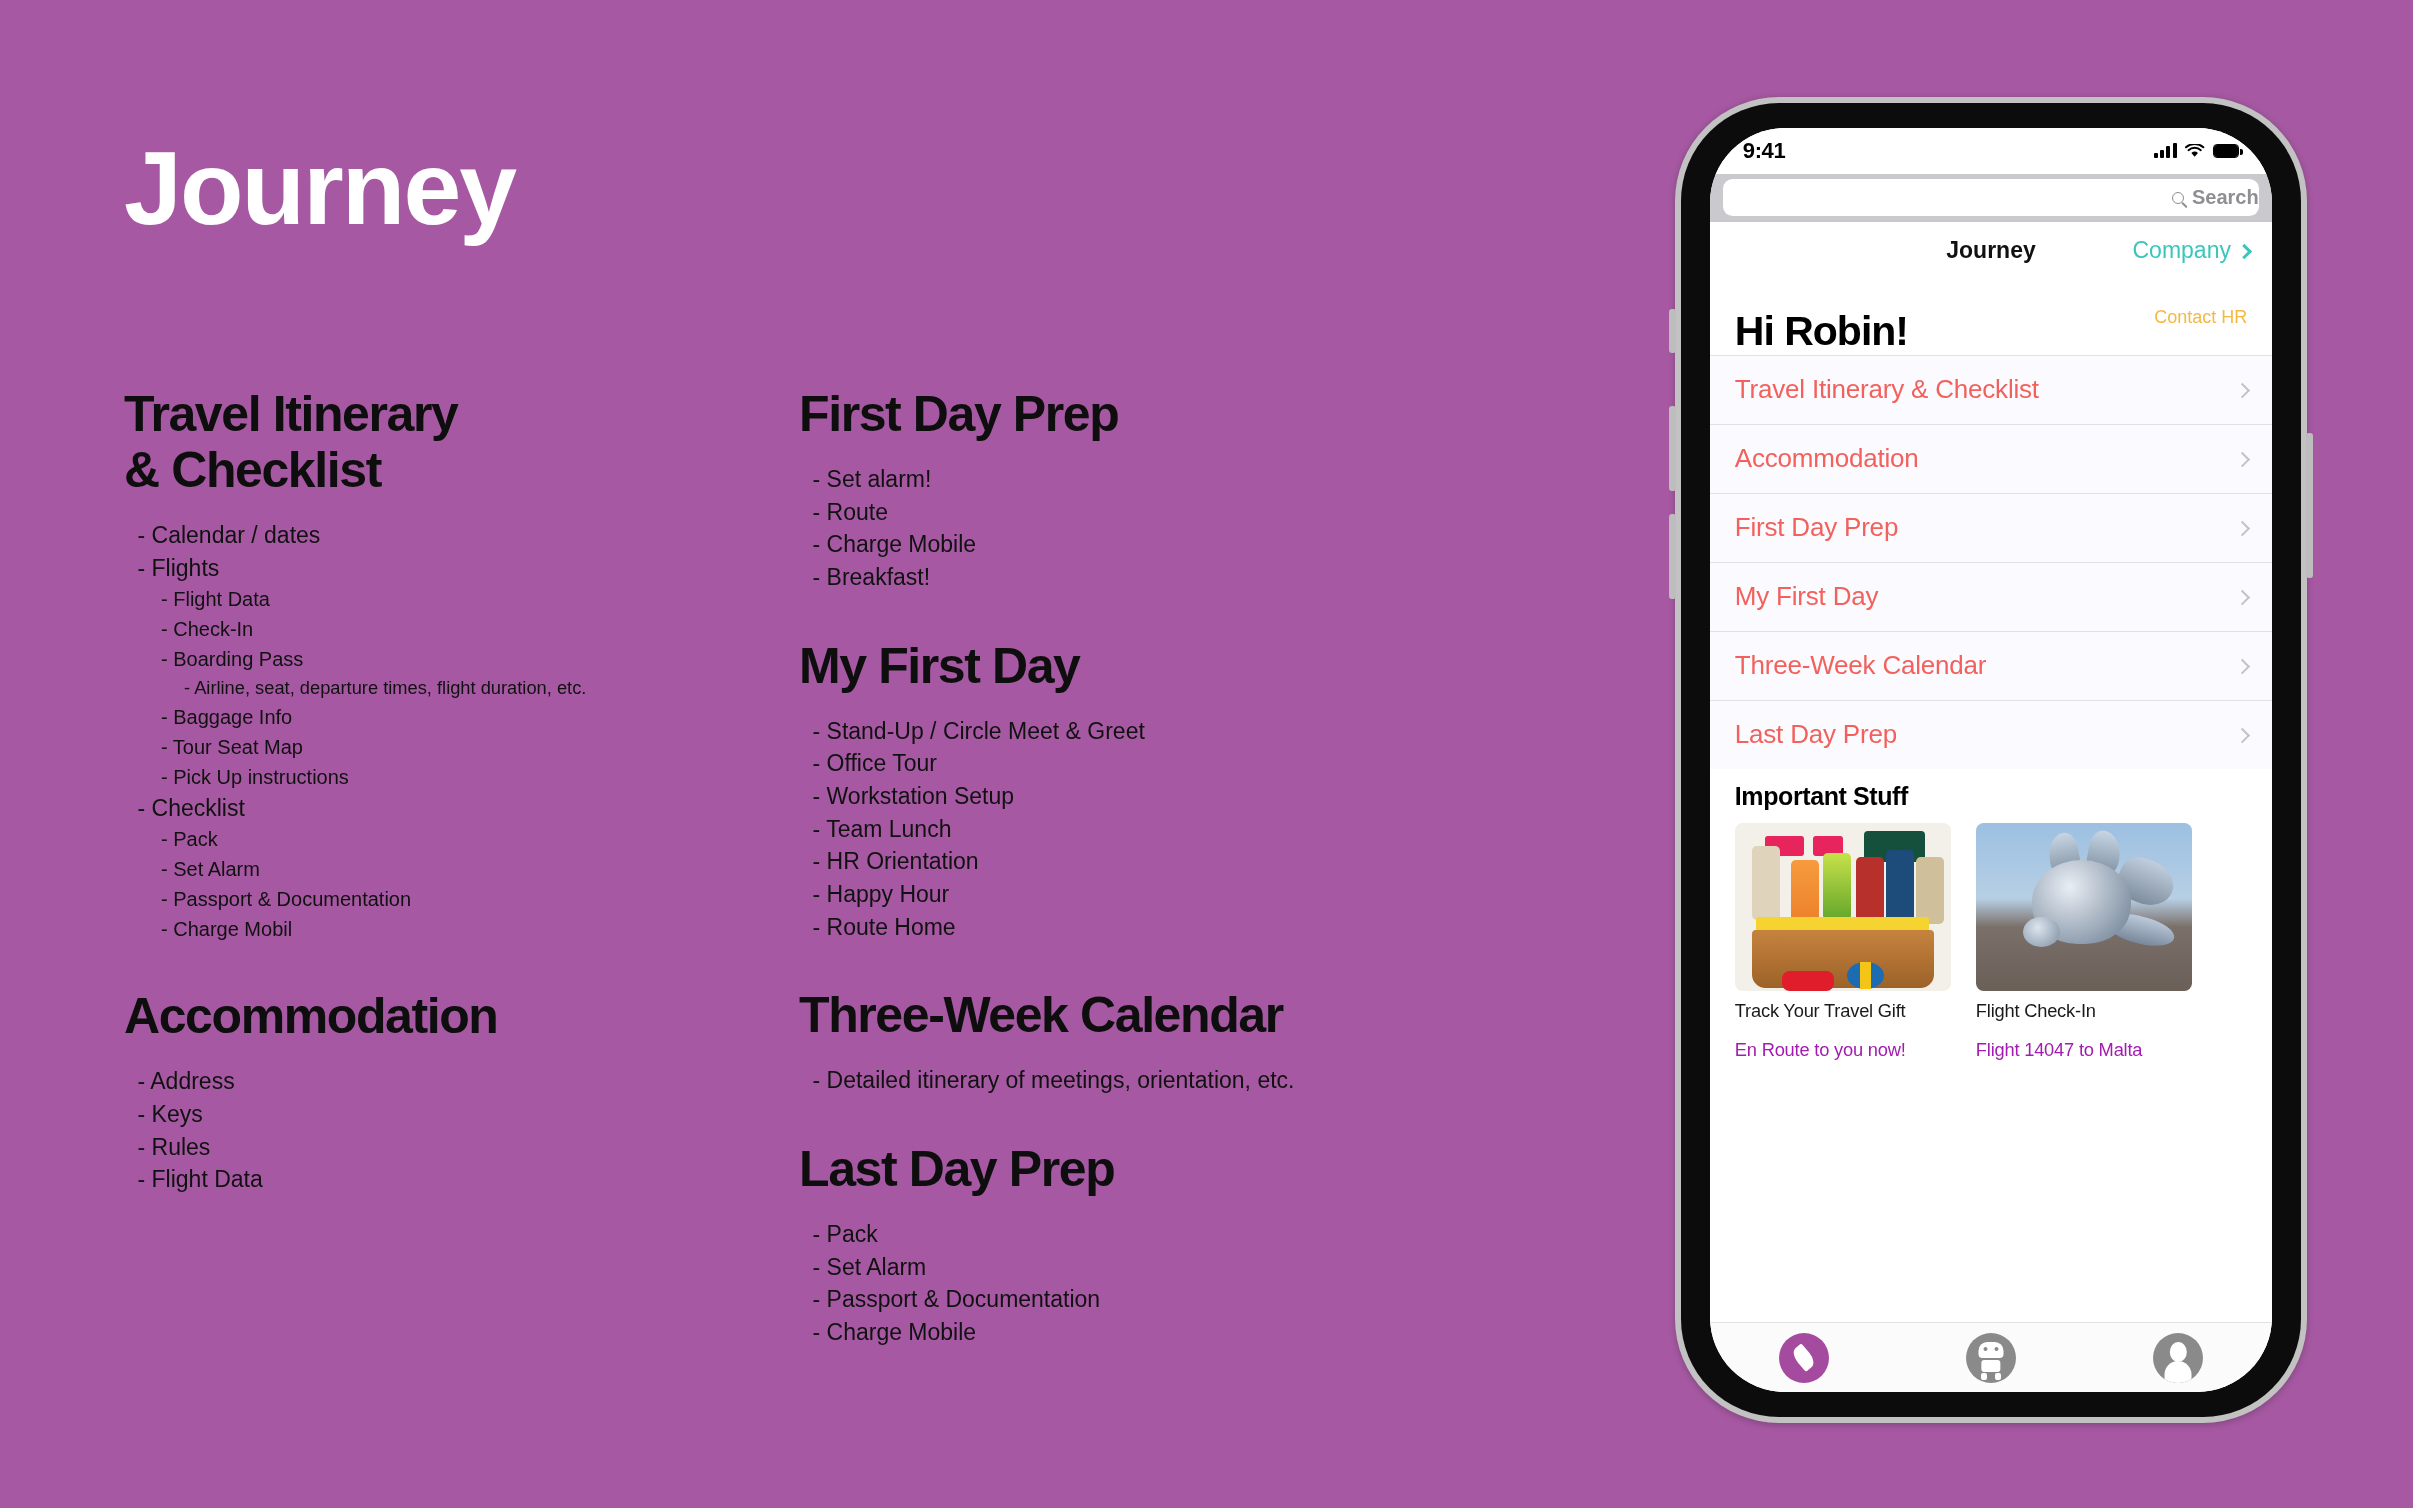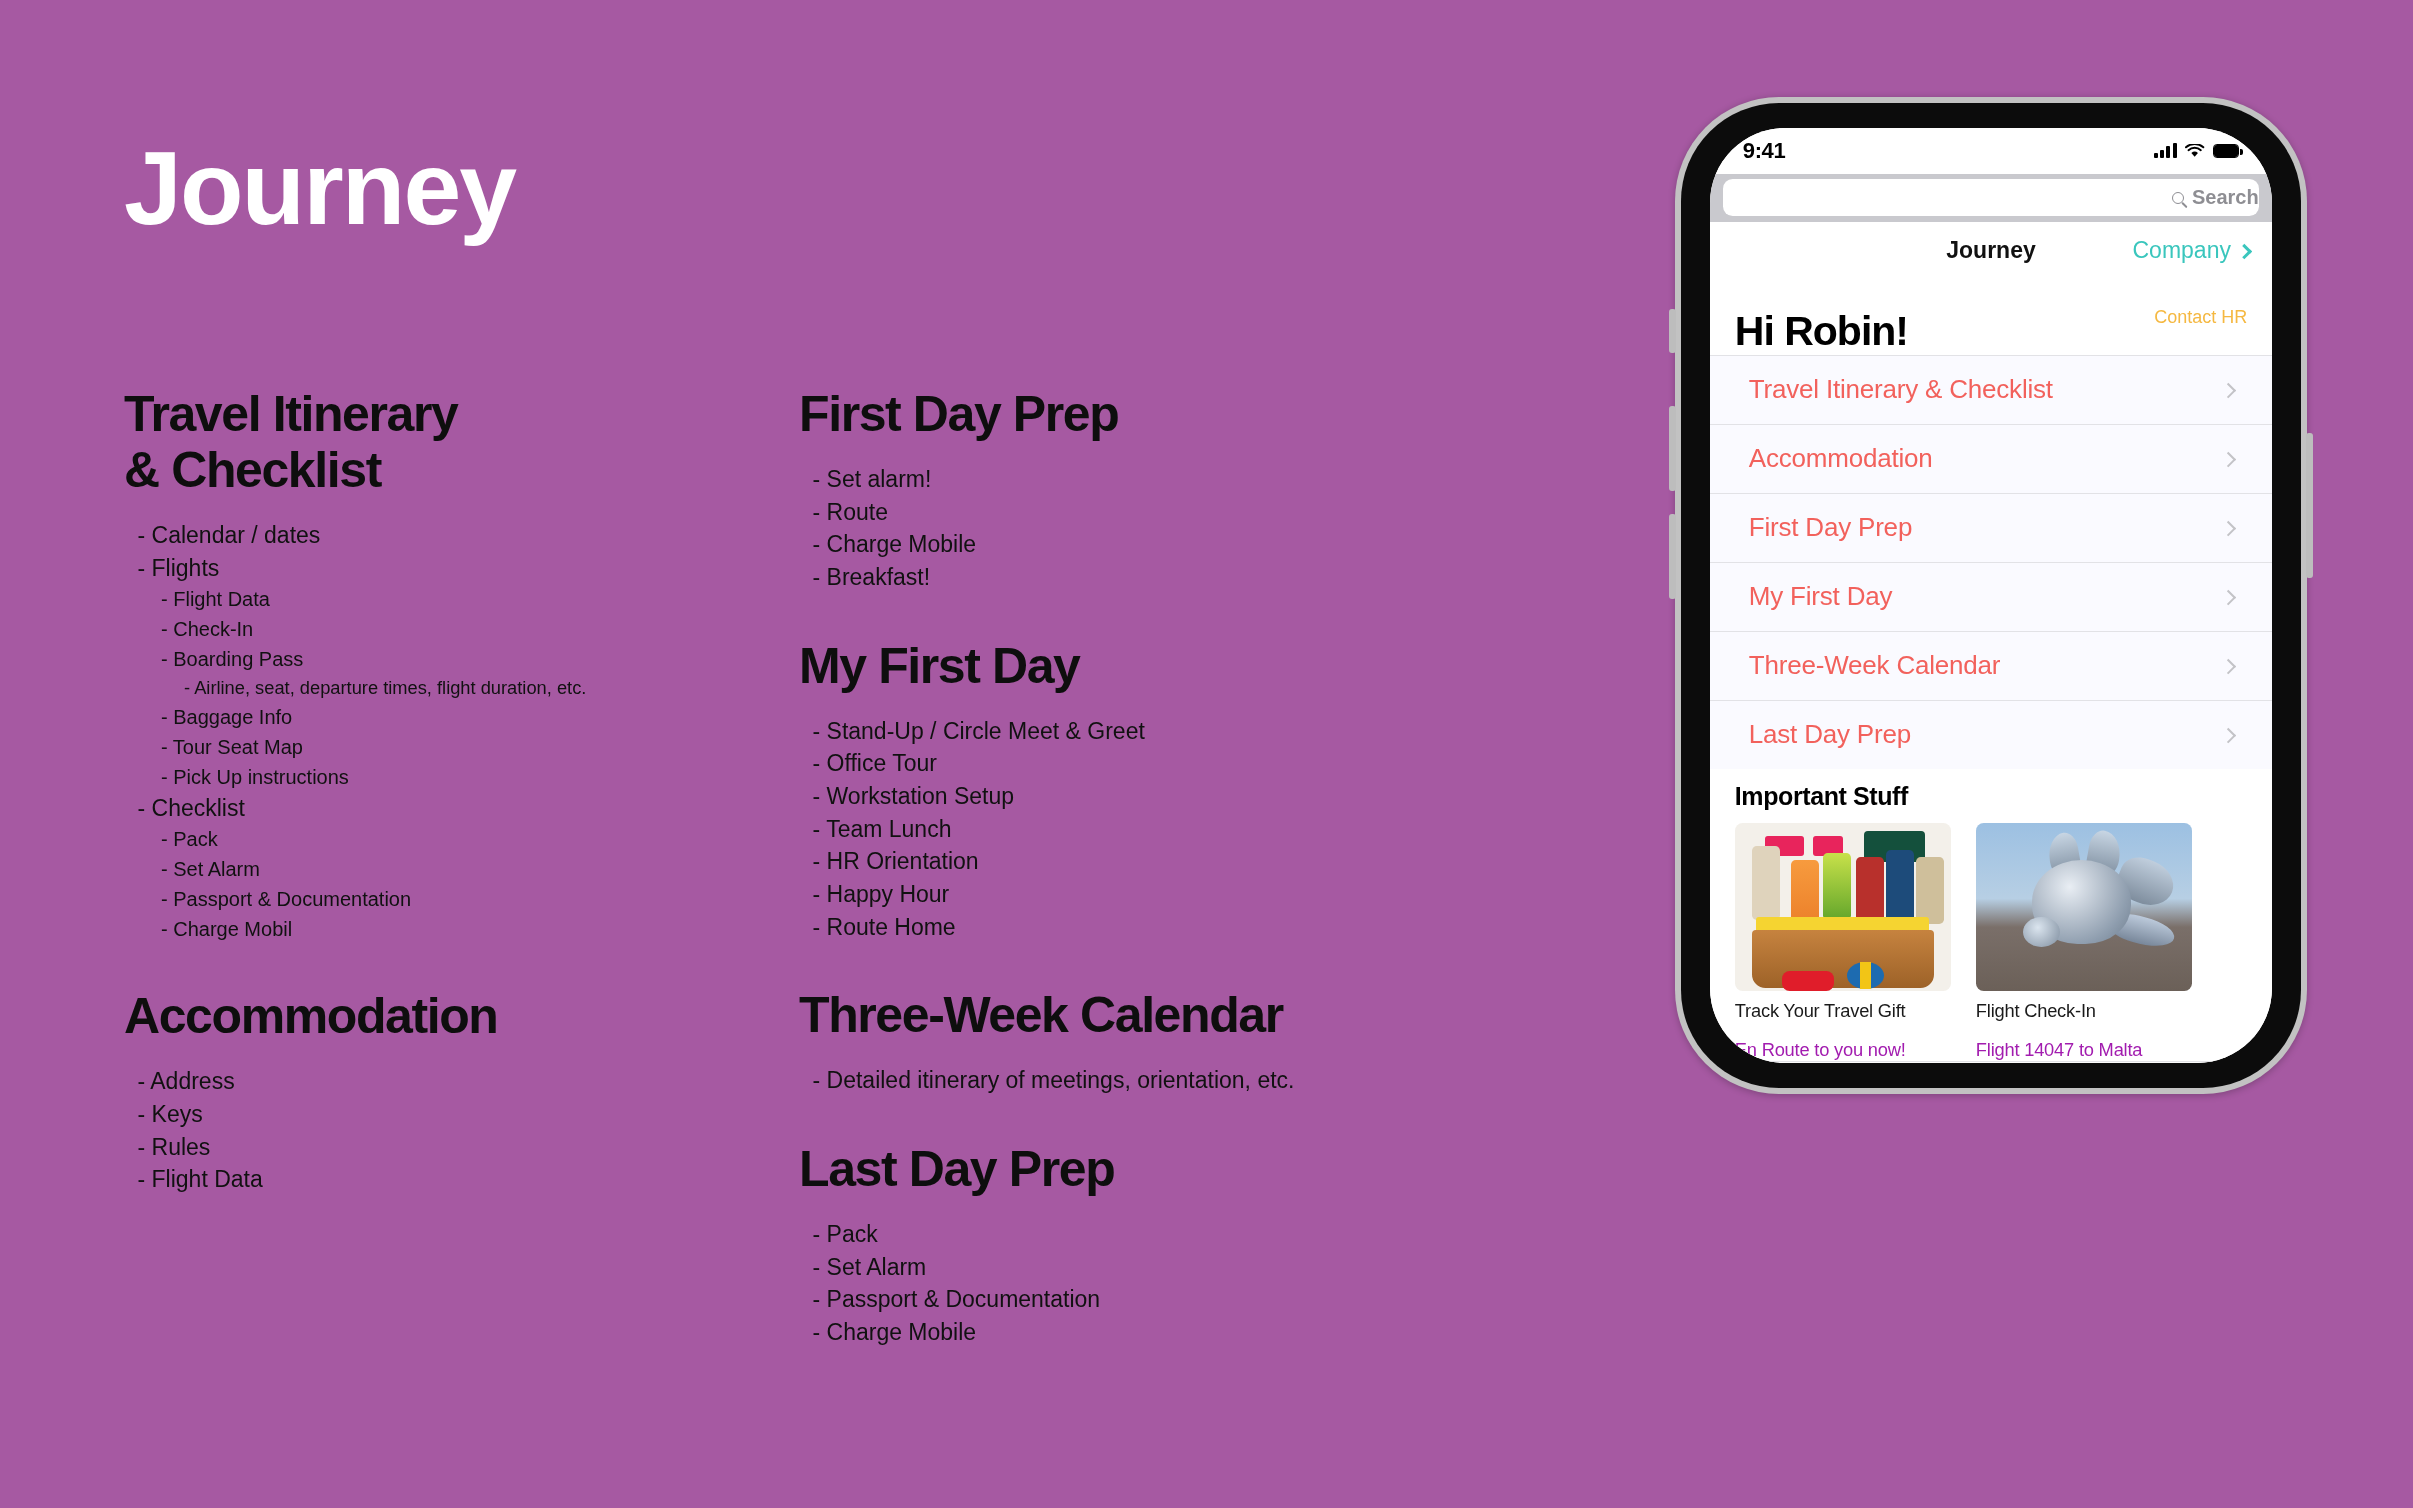--- a/index.html
+++ b/index.html
@@ -43,21 +43,21 @@
     white-space: nowrap;
   }
   .lvl-1 { margin-left: 13.5px; }
   .lvl-2 { margin-left: 37px; font-size: 20px; line-height: 1.5; }
   .lvl-3 { margin-left: 60px; font-size: 18.3px; line-height: 1.5; }
 
   
   .phone {
     position: absolute;
     left: 1675px; top: 97px;
-    width: 632px; height: 997px;
+    width: 632px; height: 1326px;
     background: #c2c2c2;
     border-radius: 104px;
     box-shadow: 0 1.9px 7.7px rgba(0,0,0,0.22);
   }
   .phone-body {
     position: absolute; inset: 5.8px;
     background: #0c0c0c;
     border-radius: 98px;
   }
   .btn-side {
@@ -151,21 +151,21 @@
     flex: 0 0 73px; background: #fff; display: flex; align-items: center;
     padding: 0 25px;
   }
   .greet-name { font-size: 41px; font-weight: bold; color: #000; letter-spacing: -1px; margin-top: 28px; }
   .greet-hr { margin-left: auto; font-size: 18px; color: #f5b841; }
 
   
   .list { background: #fafaff; }
   .row {
     height: 69px; display: flex; align-items: center;
-    padding: 0 39px; border-top: 1.4px solid #e2e2e6;
+    padding: 0 25px; border-top: 1.4px solid #e2e2e6;
     background: #fafaff;
   }
   .row-label { font-size: 26px; color: #f2615c; letter-spacing: -0.2px; }
   .chev-g {
     margin-left: auto; width: 10.6px; height: 10.6px;
     border-right: 2.9px solid #c3c3c7; border-top: 2.9px solid #c3c3c7;
     transform: rotate(45deg);
   }
 
   

